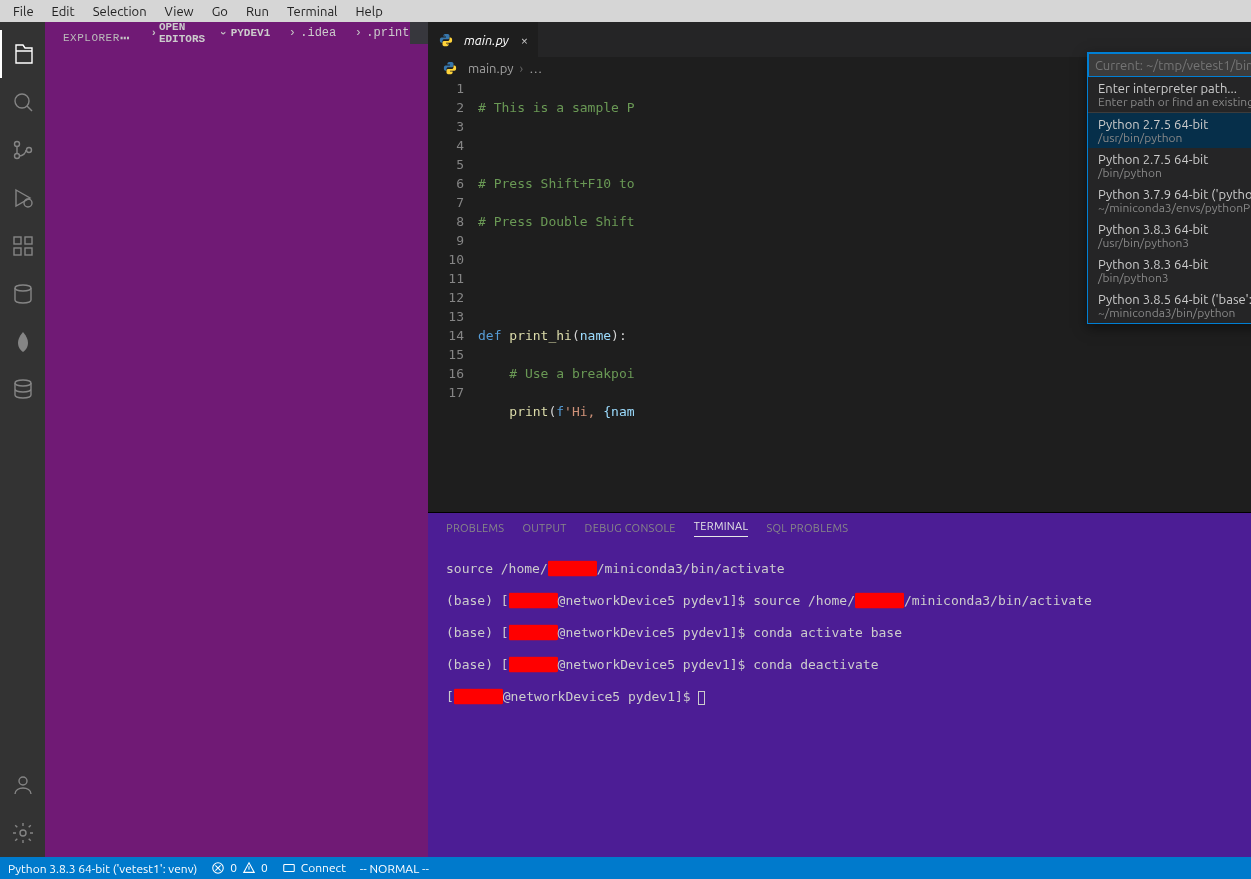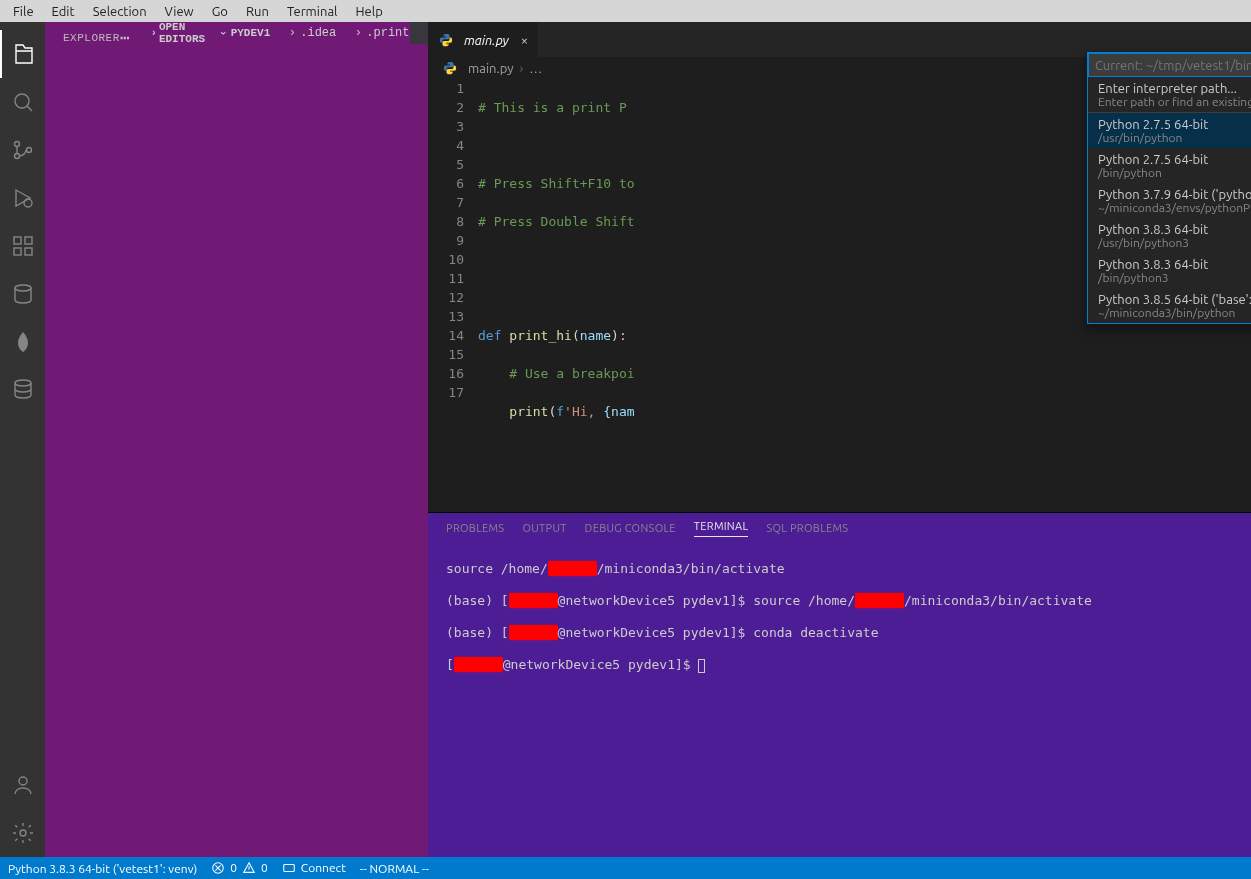--- a/index.html
+++ b/index.html
@@ -393,21 +393,21 @@
           <div>10</div>
           <div>11</div>
           <div>12</div>
           <div>13</div>
           <div>14</div>
           <div>15</div>
           <div>16</div>
           <div>17</div>
       </div>
       <div class="code">
-<div><span class="c-comment"># This is a print P</span></div>
+<div><span class="c-comment"># This is a sample P</span></div>
 <div></div>
 <div><span class="c-comment"># Press Shift+F10 to</span></div>
 <div><span class="c-comment"># Press Double Shift</span></div>
 <div></div>
 <div></div>
 <div><span class="c-kw">def </span><span class="c-fn">print_hi</span><span>(</span><span class="c-param">name</span><span>):</span></div>
 <div><span class="c-comment">    # Use a breakpoi</span></div>
 <div><span>    </span><span class="c-fn">print</span><span>(</span><span class="c-strb">f</span><span class="c-str">'Hi, </span><span class="c-special">{</span><span class="c-param">nam</span></div>
 <div></div>
 <div></div>
@@ -424,20 +424,21 @@
       <div class="panel-tabs">
         <span>PROBLEMS</span>
         <span>OUTPUT</span>
         <span>DEBUG CONSOLE</span>
         <span class="active">TERMINAL</span>
         <span>SQL PROBLEMS</span>
       </div>
       <div class="terminal">
 <div><span>source /home/</span><span class="redact">██████</span><span>/miniconda3/bin/activate</span></div>
 <div><span>(base) [</span><span class="redact">██████</span><span>@networkDevice5 pydev1]$ source /home/</span><span class="redact">██████</span><span>/miniconda3/bin/activate</span></div>
+<div><span>(base) [</span><span class="redact">██████</span><span>@networkDevice5 pydev1]$ conda activate base</span></div>
 <div><span>(base) [</span><span class="redact">██████</span><span>@networkDevice5 pydev1]$ conda deactivate</span></div>
 <div><span>[</span><span class="redact">██████</span><span>@networkDevice5 pydev1]$ </span><span class="cursor-block"></span></div>
       </div>
     </div>
 
     <div class="interpreter-popup">
       <input class="interpreter-input" placeholder="Current: ~/tmp/vetest1/bin/python" style="">
       <div class="interp-item first">
         <div class="title">Enter interpreter path...</div>
         <div class="sub">Enter path or find an existing interpreter</div>

